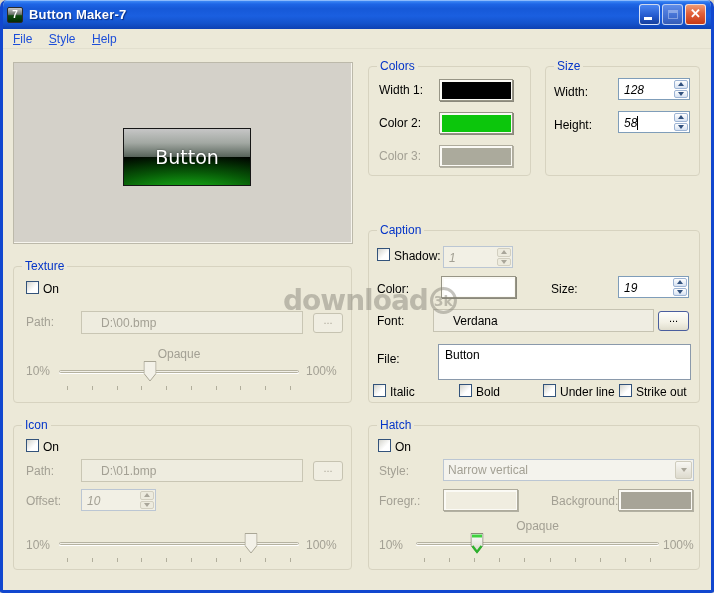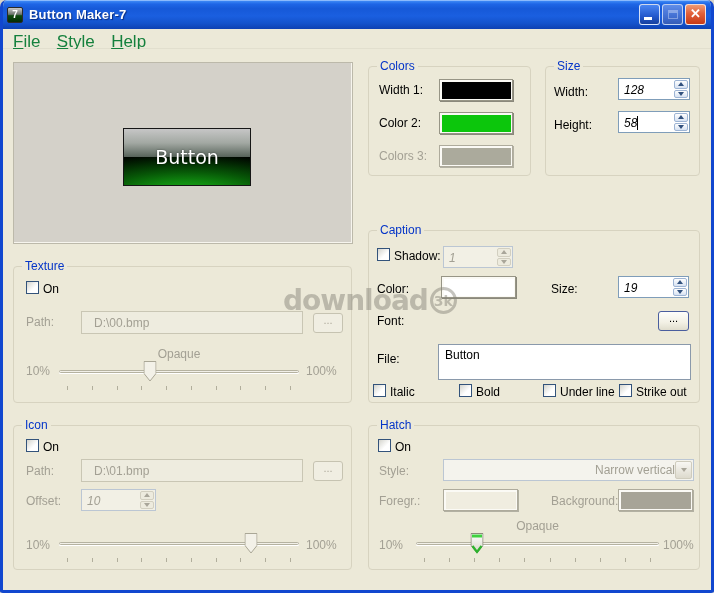--- a/index.html
+++ b/index.html
@@ -47,21 +47,21 @@
   .glyph-close{ position:absolute; left:0; top:1px; width:100%; text-align:center;
     color:#fff; font-size:13px; font-weight:bold; }
 
   
   .menubar{
     position:absolute; left:0; right:0; top:29px; height:20px;
     background:#ece9d8; padding-left:4px;
     border-bottom:1px solid #e2dfce;
   }
   .menu-item{
-    display:inline-block; padding:3px 6px 0 6px; font-size:17px; color:#15803d;
+    display:inline-block; padding:3px 6px 0 6px; font-size:12px; color:#1d4ed8;
   }
   .menu-item::first-letter{ text-decoration:underline; }
 
   
   .client{ position:absolute; left:0; right:0; top:49px; bottom:0; background:#ece9d8; }
 
   .lbl{ position:absolute; font-size:12px; color:#000; white-space:nowrap; }
   .lbl.dis{ color:#a3a094; }
   .lbl.center{ text-align:center; }
 
@@ -130,21 +130,21 @@
   .spinner.disabled .sval{ color:#a3a094; }
   .spinner.disabled .sb{ background:#edebde; border-color:#d2cfc0; }
   .spinner.disabled .tri-up{ border-bottom-color:#a9a69a; }
   .spinner.disabled .tri-dn{ border-top-color:#a9a69a; }
   .caret{ width:1px; height:14px; background:#000; margin-top:4px; }
 
   
   .field{
     position:absolute; height:23px; font-size:12px;
     border:1px solid #c9c6b4; background:#eeecdf; color:#a3a094;
-    padding:4px 0 0 12px; white-space:nowrap; overflow:hidden;
+    padding:4px 0 0 19px; white-space:nowrap; overflow:hidden;
   }
   .field.ro{ background:#efede2; color:#000; border-color:#c6c3b2; }
   .textbox{
     position:absolute; background:#fff; border:1px solid #8a99ab; color:#000;
     font-size:12px; padding:3px 0 0 6px;
   }
 
   
   .browse{
     position:absolute; width:31px; height:20px; border-radius:3px;
@@ -152,21 +152,21 @@
     background:linear-gradient(180deg,#fefefb 0%,#f2f0e4 60%,#e0ddcd 100%);
     font-size:11px; text-align:center; line-height:13px; color:#000;
   }
   .browse.disabled{ border-color:#c6c3b1; color:#aeab9c; background:#f0eee2; }
 
   
   .dropdown{
     position:absolute; height:22px; display:flex; align-items:center;
     border:1px solid #bbc6d3; background:#f4f3ed;
   }
-  .dropdown .dval{ flex:1; padding-left:20px; font-size:12px; color:#a3a094;text-align:right; }
+  .dropdown .dval{ flex:1; padding-left:4px; font-size:12px; color:#a3a094; }
   .darrow{
     width:17px; height:18px; margin-right:1px;
     background:linear-gradient(180deg,#f8f7f3 0%,#dddacd 100%);
     border:1px solid #cfccbd; border-radius:2px;
     display:flex; align-items:center; justify-content:center;
   }
   .darrow .tri-dn{ border-top-color:#a9a69a; }
 
   
   .slider{ position:absolute; height:32px; }
@@ -236,21 +236,21 @@
     <div class="group" style="left:365px;top:17px;width:163px;height:110px">
       <span class="gtitle">Colors</span>
       <span class="lbl" style="left:10px;top:16px">Width 1:</span>
       <div class="swatch" style="left:70px;top:12px;width:74px">
         <div class="face" style="background: rgb(0, 0, 0);"></div>
       </div>
       <span class="lbl" style="left:10px;top:49px">Color 2:</span>
       <div class="swatch" style="left:70px;top:45px;width:74px">
         <div class="face" style="background: rgb(12, 198, 12);"></div>
       </div>
-      <span class="lbl dis" style="left:10px;top:82px">Colors 3:</span>
+      <span class="lbl dis" style="left:10px;top:82px">Color 3:</span>
       <div class="swatch disabled" style="left:70px;top:78px;width:74px">
         <div class="face" style="background: rgb(171, 170, 156);"></div>
       </div>
     </div>
 
     <div class="group" style="left:542px;top:17px;width:155px;height:110px">
       <span class="gtitle">Size</span>
       <span class="lbl" style="left:8px;top:18px">Width:</span>
       <div class="spinner" style="left:72px;top:11px;width:72px">
         <span class="sval">128</span>
@@ -310,20 +310,21 @@
           <span class="sb">
               <i class="tri-up"></i>
             </span>
           <span class="sb">
               <i class="tri-dn"></i>
             </span>
         </span>
       </div>
 
       <span class="lbl" style="left:8px;top:83px">Font:</span>
+      <div class="field ro" style="left:64px;top:78px;width:221px">Verdana</div>
       <div class="browse" style="left:289px;top:80px">...</div>
 
       <span class="lbl" style="left:8px;top:121px">File:</span>
       <div class="textbox" style="left:69px;top:113px;width:253px;height:36px">Button</div>
 
       <span class="cb" style="left:4px;top:153px"></span>
       <span class="lbl" style="left:21px;top:154px">Italic</span>
       <span class="cb" style="left:90px;top:153px"></span>
       <span class="lbl" style="left:107px;top:154px">Bold</span>
       <span class="cb" style="left:174px;top:153px"></span>

